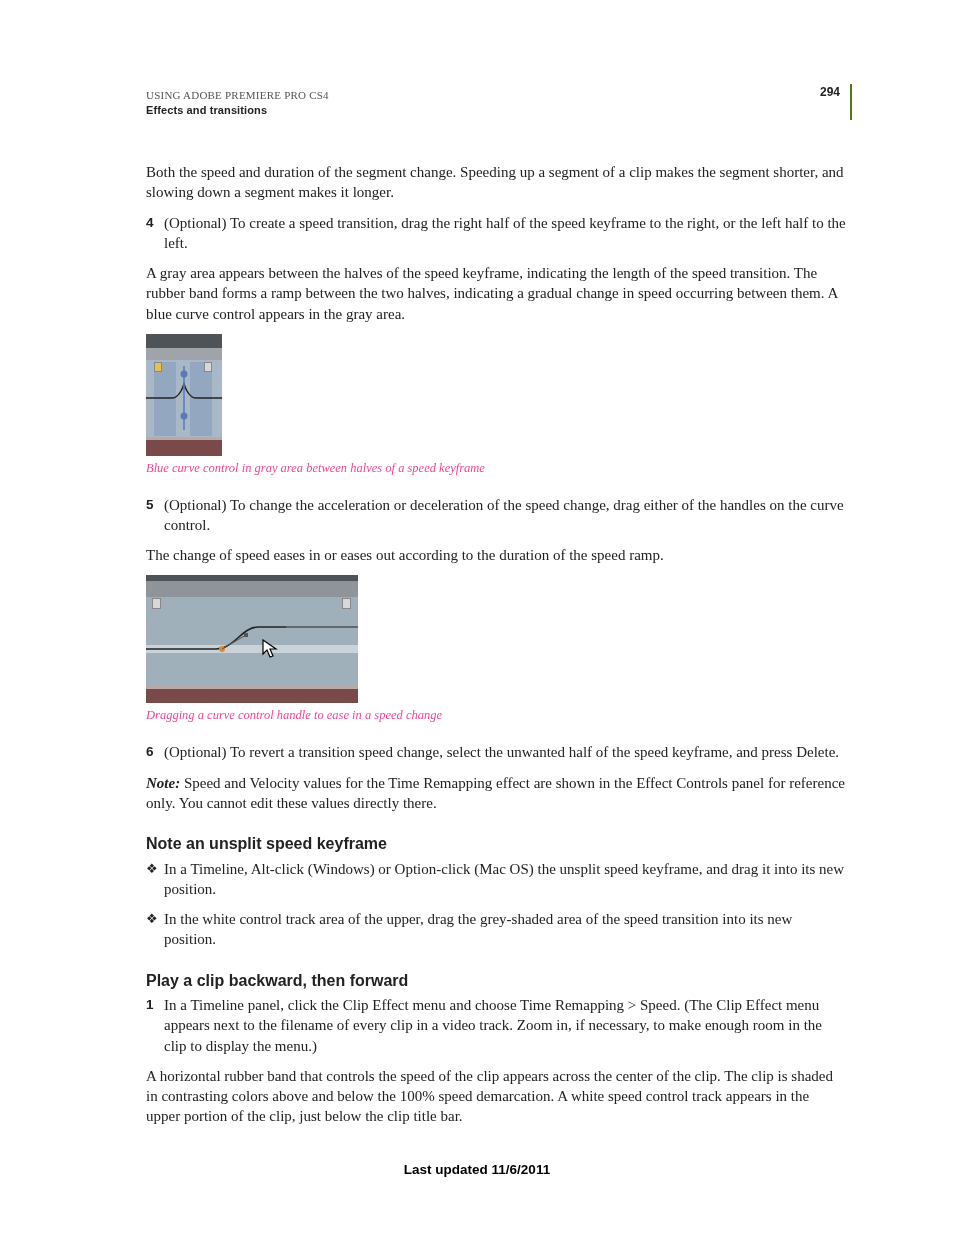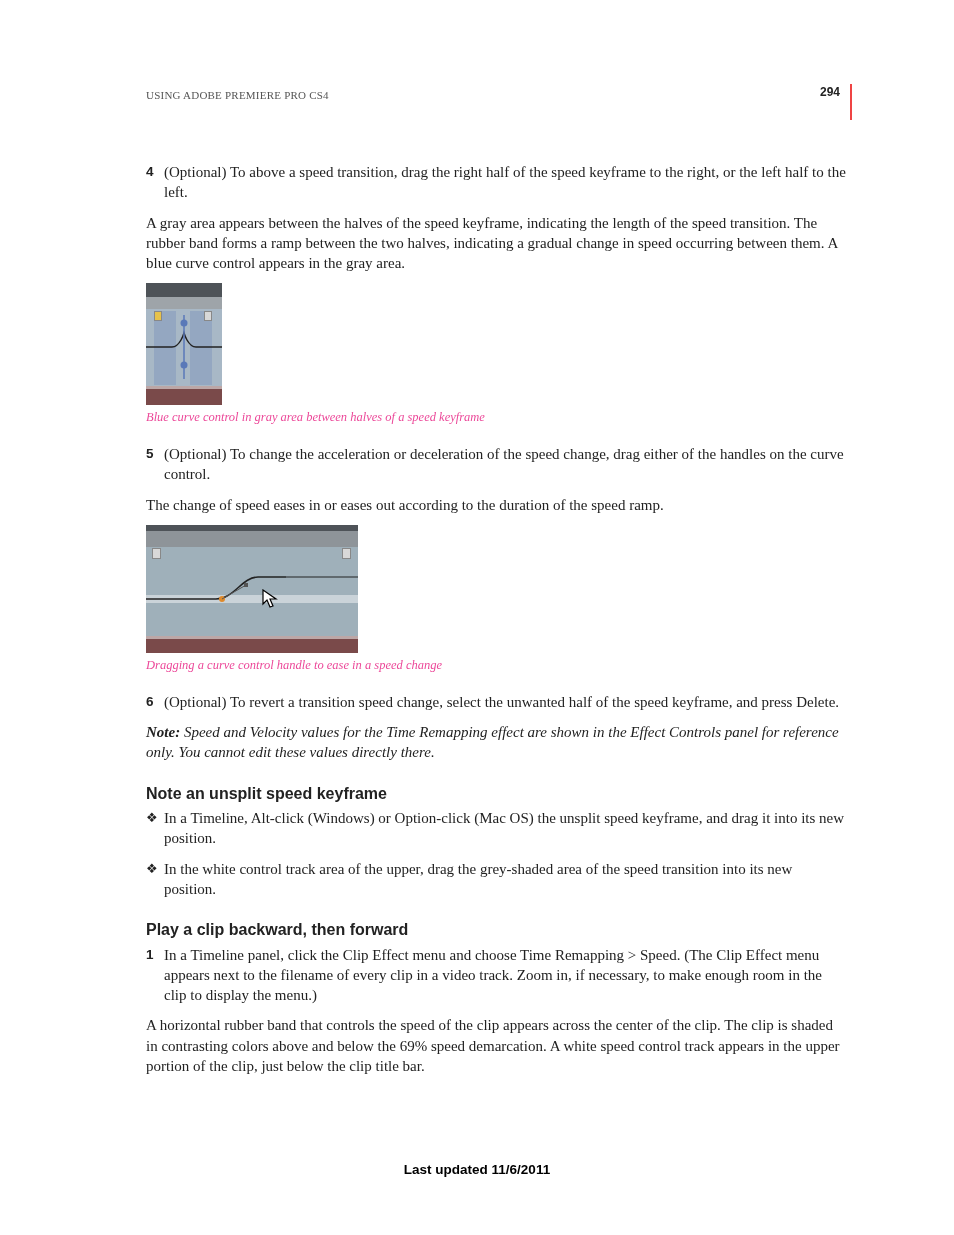--- a/index.html
+++ b/index.html
@@ -27,21 +27,21 @@
     letter-spacing: .02em;
   }
   .hdr-title { color: #555; }
   .hdr-sub { font-weight: bold; font-family: "Myriad Pro", Arial, sans-serif; letter-spacing: .01em; }
   .hdr-right {
     position: absolute;
     right: -6px;
     top: -4px;
     text-align: right;
     padding-right: 10px;
-    border-right: 2px solid #ef4444;
+    border-right: 2px solid #4d7c0f;
     height: 36px;
   }
   .hdr-page { font-weight: bold; font-size: 12px; font-family: "Myriad Pro", Arial, sans-serif;}
   .content { margin-top: 26px; }
   p { margin: 0 0 10px 0; }
   .step {
     display: flex;
     margin: 0 0 10px 0;
   }
   .step-num {
@@ -68,21 +68,21 @@
     margin: 4px 0 18px 0;
     color: #ec4899;
   }
   .h3 {
     font-family: "Myriad Pro", Arial, sans-serif;
     font-weight: bold;
     font-size: 16px;
     margin: 20px 0 4px 0;
   }
   .note-label { font-weight: bold; font-style: italic; }
-  .note-body { font-style: italic; }
+  .note-body { }
   .footer {
     position: absolute;
     bottom: 56px;
     left: 0;
     width: 100%;
     text-align: center;
     color: #000000;
     font-family: "Myriad Pro", Arial, sans-serif;
     font-weight: 600;
     font-size: 13.5px;
@@ -130,32 +130,34 @@
   .fig2 .cursor { position:absolute; left:116px; top:64px; }
 </style>
 </head>
 <body>
 
 <div class="page">
 
   <div class="hdr">
     <div class="hdr-left">
       <div class="hdr-title">USING ADOBE PREMIERE PRO CS4</div>
+      <div class="hdr-sub">Effects and transitions</div>
     </div>
     <div class="hdr-right">
       <div class="hdr-page">294</div>
     </div>
   </div>
 
   <div class="content">
 
+    <p>Both the speed and duration of the segment change. Speeding up a segment of a clip makes the segment shorter, and slowing down a segment makes it longer.</p>
 
     <div class="step">
       <div class="step-num">4</div>
-      <div class="step-body">(Optional) To above a speed transition, drag the right half of the speed keyframe to the right, or the left half to the left.</div>
+      <div class="step-body">(Optional) To create a speed transition, drag the right half of the speed keyframe to the right, or the left half to the left.</div>
     </div>
 
     <p>A gray area appears between the halves of the speed keyframe, indicating the length of the speed transition. The rubber band forms a ramp between the two halves, indicating a gradual change in speed occurring between them. A blue curve control appears in the gray area.</p>
 
     <div class="fig1">
       <div class="bar-top"></div>
       <div class="bar-light"></div>
       <div class="ctrack"></div>
       <div class="seg l"></div>
       <div class="seg r"></div>
@@ -216,20 +218,20 @@
       <div class="bullet-mark">❖</div>
       <div class="bullet-body">In the white control track area of the upper, drag the grey-shaded area of the speed transition into its new position.</div>
     </div>
 
     <div class="h3">Play a clip backward, then forward</div>
     <div class="step">
       <div class="step-num">1</div>
       <div class="step-body">In a Timeline panel, click the Clip Effect menu and choose Time Remapping &gt; Speed. (The Clip Effect menu appears next to the filename of every clip in a video track. Zoom in, if necessary, to make enough room in the clip to display the menu.)</div>
     </div>
 
-    <p>A horizontal rubber band that controls the speed of the clip appears across the center of the clip. The clip is shaded in contrasting colors above and below the 69% speed demarcation. A white speed control track appears in the upper portion of the clip, just below the clip title bar.</p>
+    <p>A horizontal rubber band that controls the speed of the clip appears across the center of the clip. The clip is shaded in contrasting colors above and below the 100% speed demarcation. A white speed control track appears in the upper portion of the clip, just below the clip title bar.</p>
 
   </div>
 
   <div class="footer">
     <span>Last updated 11/6/2011</span>
   </div>
 </div>
 
 </body></html>

